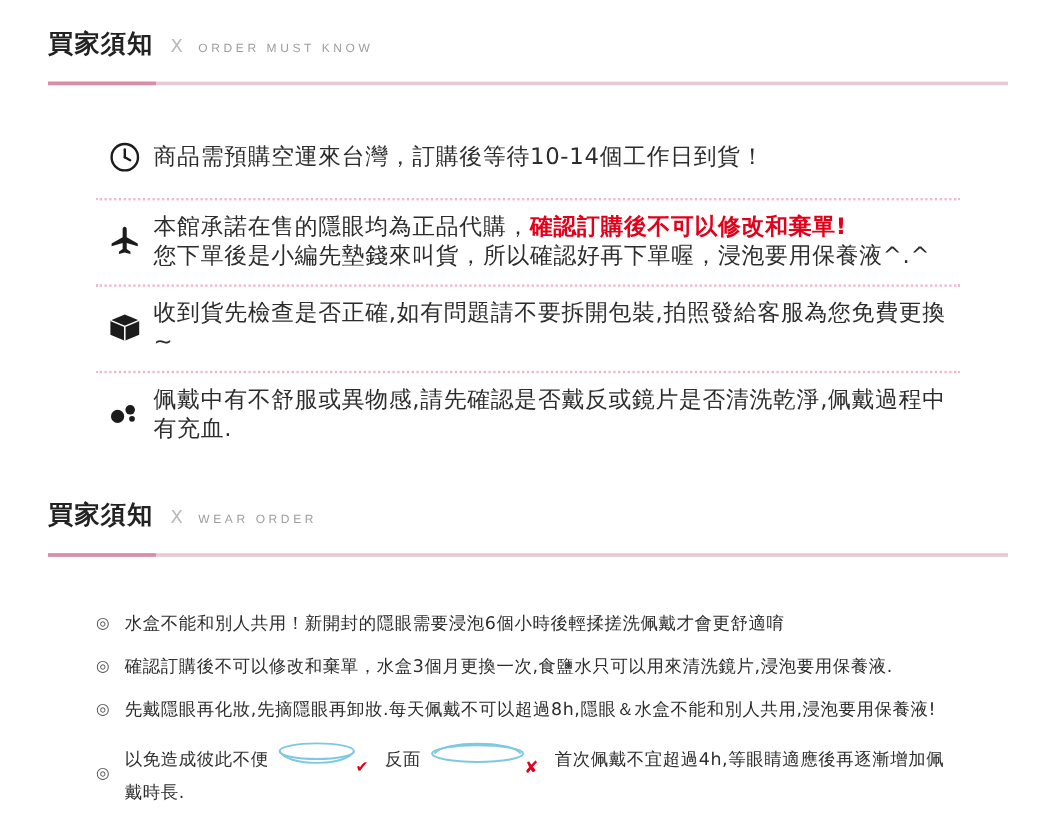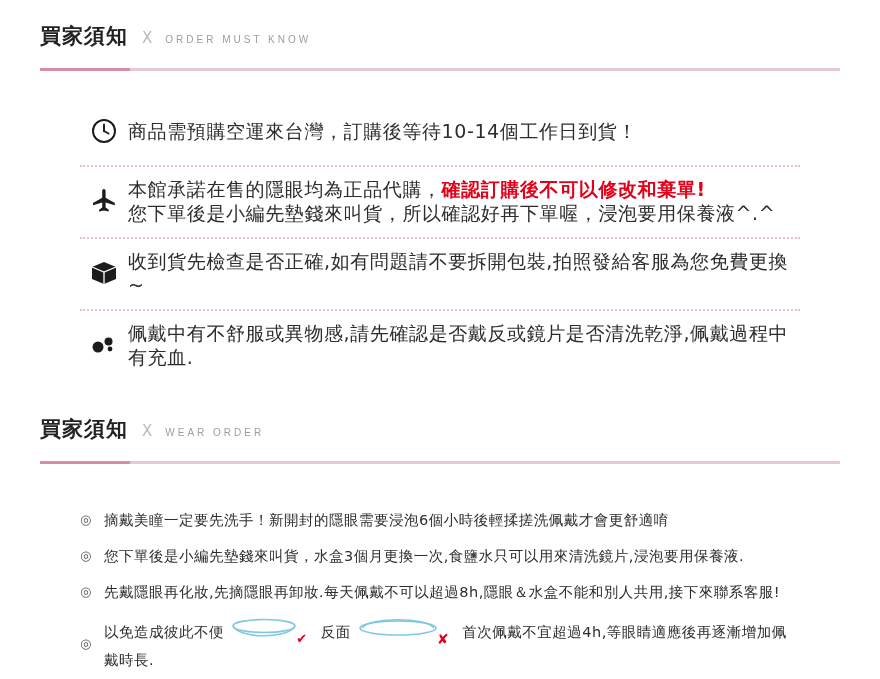--- a/index.html
+++ b/index.html
@@ -215,31 +215,31 @@
     <span class="sec-title-cn">買家須知</span>
     <span class="sec-x">X</span>
     <span class="sec-title-en">WEAR ORDER</span>
   </div>
   <div class="rule"></div>
 
   <div class="tips-wrap" style="margin-top:38px;">
 
     <div class="tip-row">
       <span class="tip-bullet">◎</span>
-      <span class="tip-text">摘戴美瞳一定要先洗手！新開封的隱眼需要浸泡6個小時後輕揉搓洗佩戴才會更舒適唷</span>
-    </div>
-
-    <div class="tip-row">
-      <span class="tip-bullet">◎</span>
-      <span class="tip-text">您下單後是小編先墊錢來叫貨，水盒3個月更換一次,食鹽水只可以用來清洗鏡片,浸泡要用保養液.</span>
-    </div>
-
-    <div class="tip-row">
-      <span class="tip-bullet">◎</span>
-      <span class="tip-text">先戴隱眼再化妝,先摘隱眼再卸妝.每天佩戴不可以超過8h,隱眼＆水盒不能和別人共用,接下來聯系客服!</span>
+      <span class="tip-text">水盒不能和別人共用！新開封的隱眼需要浸泡6個小時後輕揉搓洗佩戴才會更舒適唷</span>
+    </div>
+
+    <div class="tip-row">
+      <span class="tip-bullet">◎</span>
+      <span class="tip-text">確認訂購後不可以修改和棄單，水盒3個月更換一次,食鹽水只可以用來清洗鏡片,浸泡要用保養液.</span>
+    </div>
+
+    <div class="tip-row">
+      <span class="tip-bullet">◎</span>
+      <span class="tip-text">先戴隱眼再化妝,先摘隱眼再卸妝.每天佩戴不可以超過8h,隱眼＆水盒不能和別人共用,浸泡要用保養液!</span>
     </div>
 
     <div class="tip-row">
       <span class="tip-bullet">◎</span>
       <span class="tip-text">
         <span>以免造成彼此不便</span>
         <span class="lens-inline">
           <svg width="66" height="26" viewBox="0 0 66 26" aria-hidden="true">
             <ellipse cx="33" cy="9" rx="31" ry="6.5" fill="none" stroke="#7ec8e3" stroke-width="1.6"></ellipse>
             <path d="M2 9 C8 22 58 22 64 9" fill="none" stroke="#7ec8e3" stroke-width="1.6"></path>

